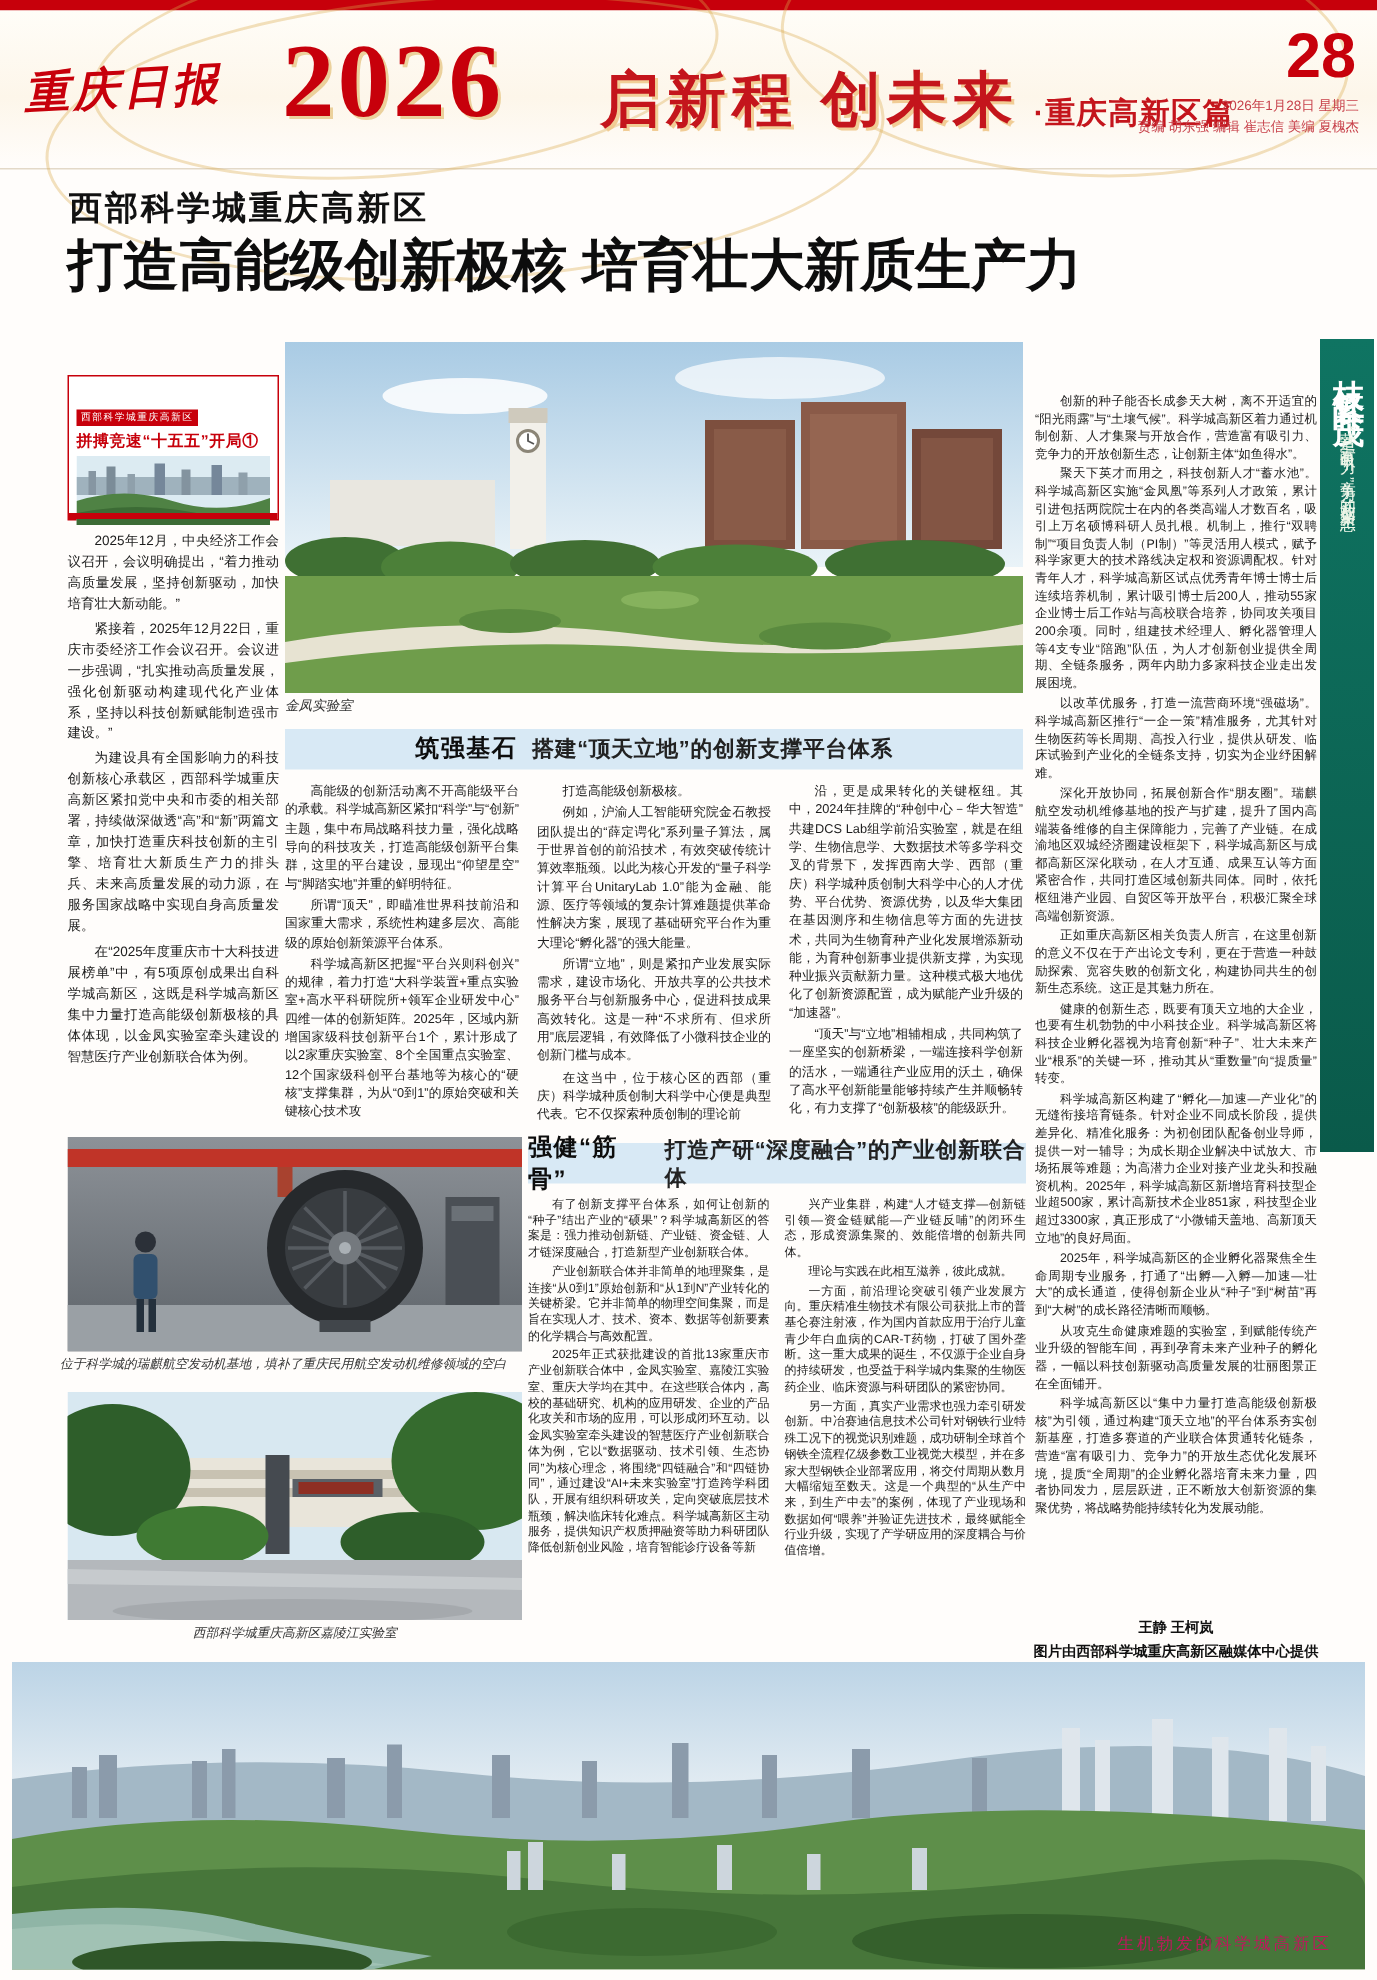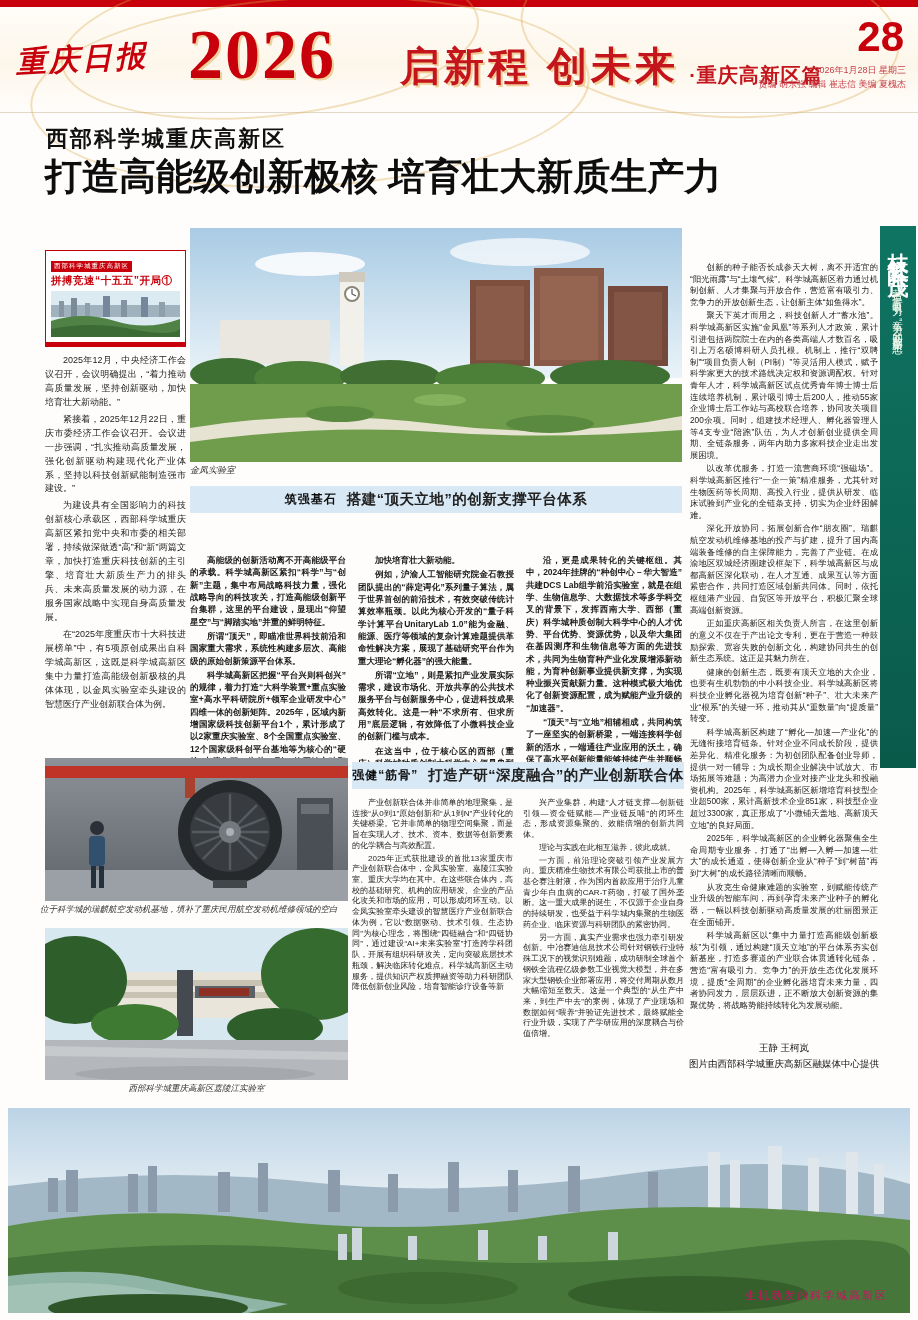--- a/index.html
+++ b/index.html
@@ -44,59 +44,59 @@
   .date-block { position:absolute; right:12px; top:56px; text-align:right; color:#c7404a; font-size:9px; line-height:1.6; }
   
   .kicker { position:absolute; left:46px; top:124px; font-size:22px; font-weight:bold; color:#111; letter-spacing:2px; }
   .main-title {
     position:absolute; left:45px; top:152px; width:645px;
     font-size:37px; font-weight:900; color:#0d0d0d; letter-spacing:0px; white-space:nowrap;
   }
   
   .promo-box {
     position:absolute; left:45px; top:250px; width:141px; height:97px;
-    border:1px solid #c7000b; background:#fff; padding:3px 5px 0;
+    border:1px solid #c7000b; background:#fff; padding:16px 5px 0;
   }
   .promo-label { display:inline-block; background:#c7000b; color:#fff; font-size:6.5px; padding:1px 3px; letter-spacing:1px; }
   .promo-title { color:#c7000b; font-size:10.5px; font-weight:bold; margin-top:2px; letter-spacing:.5px; }
   .promo-thumb { width:129px; height:46px; margin-top:3px; display:block; }
   .promo-rule { position:absolute; left:0; bottom:0; width:100%; height:4px; background:#c7000b; }
   
   .para { text-indent:2em; text-align:justify; color:#1c1c1c; }
   .lead-col { position:absolute; left:45px; top:354px; width:141px; height:398px; overflow:hidden;
               font-size:9px; line-height:1.55; }
   .lead-col .para { margin-bottom:3px; }
   .right-col { position:absolute; left:690px; top:226px; width:188px; height:806px; overflow:hidden;
                font-size:8.3px; line-height:1.4;margin-top:36px; }
   .right-col .para { margin-bottom:2px; }
-  .byline-block { position:absolute; left:688px; top:1040px; width:192px; text-align:center;
-                  font-size:9.5px; font-weight:normal; color:#111; line-height:1.7; }
+  .byline-block { position:absolute; left:688px; top:1078px; width:192px; text-align:center;
+                  font-size:9.5px; font-weight:bold; color:#111; line-height:1.7; }
   
   .photo { position:absolute; display:block; }
   .photo svg { display:block; width:100%; height:100%; }
   .ph-campus { left:190px; top:228px; width:492px; height:234px; }
   .cap-campus { position:absolute; left:190px; top:464px; width:492px; text-align:left;
                 font-size:9px; color:#333; font-family:"Liberation Serif", serif; font-style:italic; }
   .ph-engine { left:45px; top:758px; width:303px; height:143px; }
   .cap-engine { position:absolute; left:40px; top:904px; width:313px; text-align:left;
                 font-size:8.5px; color:#333; font-family:"Liberation Serif", serif; font-style:italic; }
   .ph-lab { left:45px; top:928px; width:303px; height:152px; }
   .cap-lab { position:absolute; left:40px; top:1083px; width:313px; text-align:center;
              font-size:8.5px; color:#333; font-family:"Liberation Serif", serif; font-style:italic; }
   .ph-pano { left:8px; top:1108px; width:902px; height:205px; }
   .cap-pano { position:absolute; right:30px; top:1288px; color:#be185d; font-size:11px;
               font-family:"Liberation Serif", serif; letter-spacing:2px; }
   
   .band { position:absolute; height:27px; background:#d8e9f5; display:flex; align-items:center; justify-content:center; gap:10px; }
   .band-1 { left:190px; top:486px; width:492px; }
   .band-2 { left:352px; top:762px; width:332px; }
-  .band .lead { font-size:12px; font-weight:900; color:#0d0d0d; letter-spacing:1px; }
+  .band .lead { font-size:16px; font-weight:900; color:#0d0d0d; letter-spacing:1px; }
   .band .rest { font-size:14.5px; font-weight:bold; color:#222; letter-spacing:.5px; }
   .cols { position:absolute; display:flex; }
-  .s1-cols { left:190px; top:554px; width:492px; height:238px; gap:12px;font-weight:bold; }
+  .s1-cols { left:190px; top:521px; width:492px; height:238px; gap:12px; }
   .s1-cols .col { width:156px; height:238px; overflow:hidden; font-size:8.5px; line-height:1.45; }
   .s2-cols { left:352px; top:798px; width:332px; height:294px; gap:10px; }
   .s2-cols .col { width:161px; height:294px; overflow:hidden; font-size:8px; line-height:1.34; }
   .cols .para { margin-bottom:2px; }
   
   .side-rail {
     position:absolute; left:880px; top:226px; width:36px; height:542px;
     background:linear-gradient(180deg,#0f7462 0%, #0a5a4a 100%);
     display:flex; flex-direction:column; align-items:center; padding-top:10px;
   }
@@ -201,21 +201,21 @@
     <span class="rest">搭建“顶天立地”的创新支撑平台体系</span>
   </div>
 
   <div class="cols s1-cols">
     <div class="col">
         <p class="para">高能级的创新活动离不开高能级平台的承载。科学城高新区紧扣“科学”与“创新”主题，集中布局战略科技力量，强化战略导向的科技攻关，打造高能级创新平台集群，这里的平台建设，显现出“仰望星空”与“脚踏实地”并重的鲜明特征。</p>
         <p class="para">所谓“顶天”，即瞄准世界科技前沿和国家重大需求，系统性构建多层次、高能级的原始创新策源平台体系。</p>
         <p class="para">科学城高新区把握“平台兴则科创兴”的规律，着力打造“大科学装置+重点实验室+高水平科研院所+领军企业研发中心”四维一体的创新矩阵。2025年，区域内新增国家级科技创新平台1个，累计形成了以2家重庆实验室、8个全国重点实验室、12个国家级科创平台基地等为核心的“硬核”支撑集群，为从“0到1”的原始突破和关键核心技术攻</p>
       </div>
     <div class="col">
-        <p class="para">加快培育壮大新动能。</p>
+        <p class="para">打造高能级创新极核。</p>
         <p class="para">例如，沪渝人工智能研究院金石教授团队提出的“薛定谔化”系列量子算法，属于世界首创的前沿技术，有效突破传统计算效率瓶颈。以此为核心开发的“量子科学计算平台UnitaryLab 1.0”能为金融、能源、医疗等领域的复杂计算难题提供革命性解决方案，展现了基础研究平台作为重大理论“孵化器”的强大能量。</p>
         <p class="para">所谓“立地”，则是紧扣产业发展实际需求，建设市场化、开放共享的公共技术服务平台与创新服务中心，促进科技成果高效转化。这是一种“不求所有、但求所用”底层逻辑，有效降低了小微科技企业的创新门槛与成本。</p>
         <p class="para">在这当中，位于核心区的西部（重庆）科学城种质创制大科学中心便是典型代表。它不仅探索种质创制的理论前</p>
       </div>
     <div class="col">
         <p class="para">沿，更是成果转化的关键枢纽。其中，2024年挂牌的“种创中心－华大智造”共建DCS Lab组学前沿实验室，就是在组学、生物信息学、大数据技术等多学科交叉的背景下，发挥西南大学、西部（重庆）科学城种质创制大科学中心的人才优势、平台优势、资源优势，以及华大集团在基因测序和生物信息等方面的先进技术，共同为生物育种产业化发展增添新动能，为育种创新事业提供新支撑，为实现种业振兴贡献新力量。这种模式极大地优化了创新资源配置，成为赋能产业升级的“加速器”。</p>
         <p class="para">“顶天”与“立地”相辅相成，共同构筑了一座坚实的创新桥梁，一端连接科学创新的活水，一端通往产业应用的沃土，确保了高水平创新能量能够持续产生并顺畅转化，有力支撑了“创新极核”的能级跃升。</p>
       </div>
   </div>
 
@@ -279,20 +279,21 @@
   </div>
   <div class="cap-lab">西部科学城重庆高新区嘉陵江实验室</div>
 
   <div class="band band-2">
     <span class="lead">强健“筋骨”</span>
     <span class="rest">打造产研“深度融合”的产业创新联合体</span>
   </div>
 
   <div class="cols s2-cols">
     <div class="col">
+        <p class="para">有了创新支撑平台体系，如何让创新的“种子”结出产业的“硕果”？科学城高新区的答案是：强力推动创新链、产业链、资金链、人才链深度融合，打造新型产业创新联合体。</p>
         <p class="para">产业创新联合体并非简单的地理聚集，是连接“从0到1”原始创新和“从1到N”产业转化的关键桥梁。它并非简单的物理空间集聚，而是旨在实现人才、技术、资本、数据等创新要素的化学耦合与高效配置。</p>
         <p class="para">2025年正式获批建设的首批13家重庆市产业创新联合体中，金凤实验室、嘉陵江实验室、重庆大学均在其中。在这些联合体内，高校的基础研究、机构的应用研发、企业的产品化攻关和市场的应用，可以形成闭环互动。以金凤实验室牵头建设的智慧医疗产业创新联合体为例，它以“数据驱动、技术引领、生态协同”为核心理念，将围绕“四链融合”和“四链协同”，通过建设“AI+未来实验室”打造跨学科团队，开展有组织科研攻关，定向突破底层技术瓶颈，解决临床转化难点。科学城高新区主动服务，提供知识产权质押融资等助力科研团队降低创新创业风险，培育智能诊疗设备等新</p>
       </div>
     <div class="col">
         <p class="para">兴产业集群，构建“人才链支撑—创新链引领—资金链赋能—产业链反哺”的闭环生态，形成资源集聚的、效能倍增的创新共同体。</p>
         <p class="para">理论与实践在此相互滋养，彼此成就。</p>
         <p class="para">一方面，前沿理论突破引领产业发展方向。重庆精准生物技术有限公司获批上市的普基仑赛注射液，作为国内首款应用于治疗儿童青少年白血病的CAR-T药物，打破了国外垄断。这一重大成果的诞生，不仅源于企业自身的持续研发，也受益于科学城内集聚的生物医药企业、临床资源与科研团队的紧密协同。</p>
         <p class="para">另一方面，真实产业需求也强力牵引研发创新。中冶赛迪信息技术公司针对钢铁行业特殊工况下的视觉识别难题，成功研制全球首个钢铁全流程亿级参数工业视觉大模型，并在多家大型钢铁企业部署应用，将交付周期从数月大幅缩短至数天。这是一个典型的“从生产中来，到生产中去”的案例，体现了产业现场和数据如何“喂养”并验证先进技术，最终赋能全行业升级，实现了产学研应用的深度耦合与价值倍增。</p>
       </div>
   </div>

